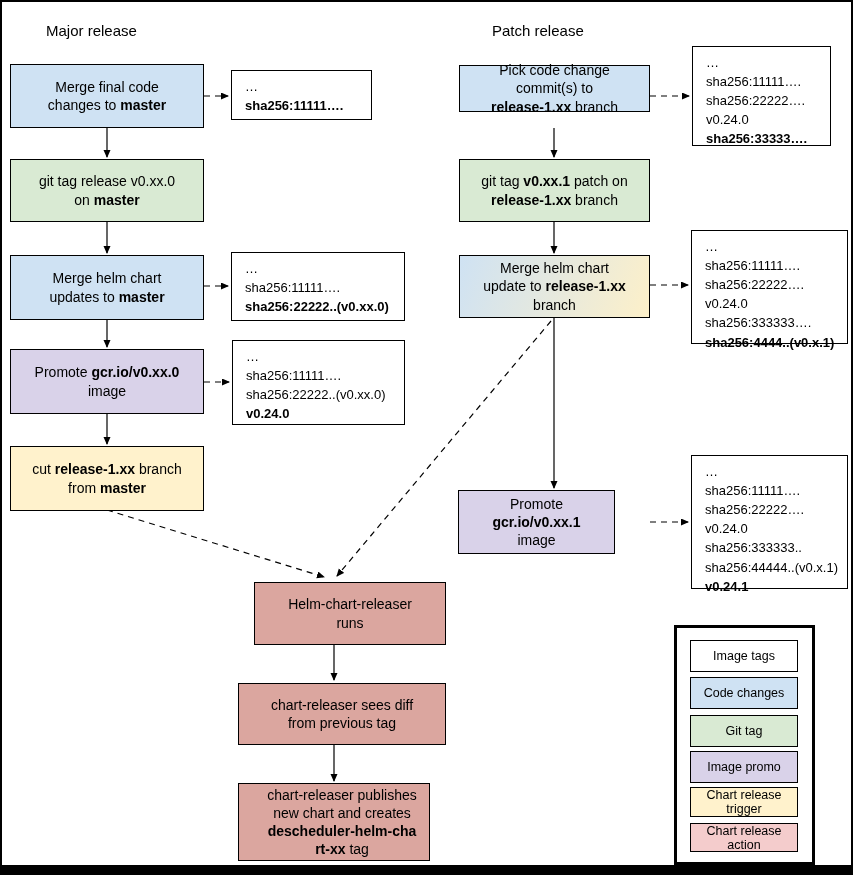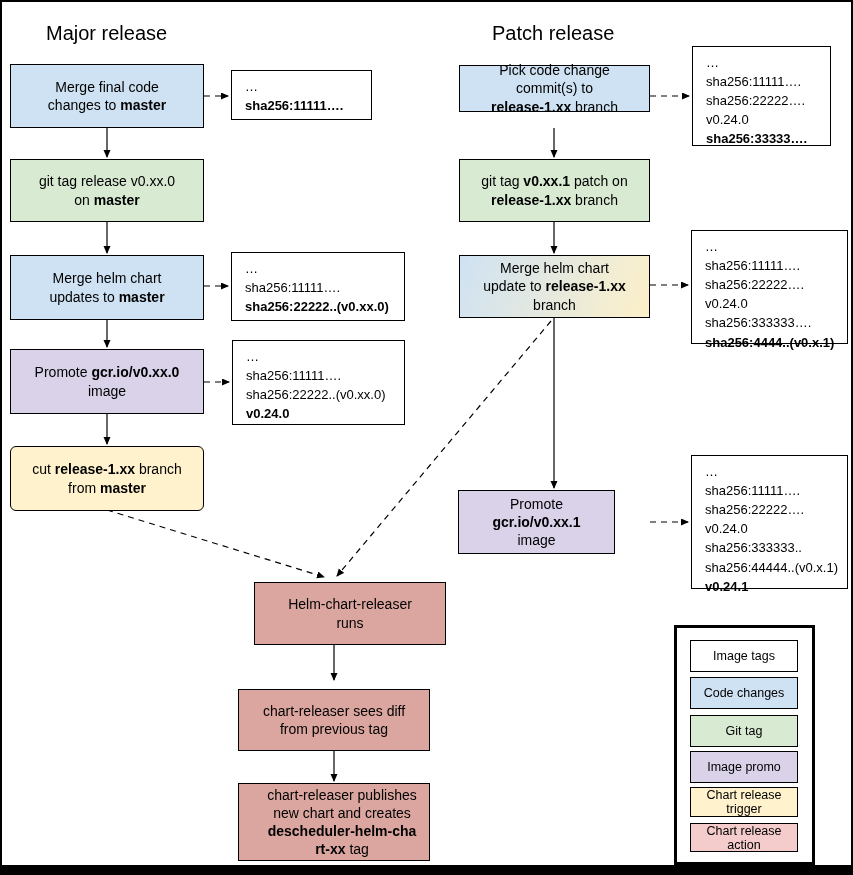--- a/index.html
+++ b/index.html
@@ -2,21 +2,21 @@
 <html style="--code_changes: #cfe2f3; --git_tag: #d9ead3; --image_promo: #d9d2e9; --chart_trigger: #fff2cc; --chart_action: #dba69f; --chart_action_legend: #f4cccc; --image_tags: #ffffff; --gradient_from: #cfe2f3; --gradient_to: #fdf0c9;"><head>
 <meta charset="utf-8">
 <style>
   html,body{margin:0;padding:0;background:#fff;}
   body{font-family:"Liberation Sans", sans-serif; color:#000;}
   .page{
     position:relative; width:853px; height:875px; box-sizing:border-box;
     background:#fff; border:2px solid #000; overflow:hidden;
   }
   .bottom-bar{position:absolute; left:0; bottom:0; width:100%; height:8px; background:#000;}
-  .title{position:absolute; font-size:20px; white-space:nowrap;}
+  .title{position:absolute; font-size:15px; white-space:nowrap;}
   #title-major{left:44px; top:20px;}
   #title-patch{left:490px; top:20px;}
 
   .node{
     position:absolute; box-sizing:border-box; border:1px solid #000;
     display:flex; align-items:center; justify-content:center;
     text-align:center; font-size:14px; line-height:1.3; padding:3px 6px;
   }
   .node b{font-weight:bold;}
   .fill-code{background:var(--code_changes);}
@@ -26,29 +26,29 @@
   .fill-action{background:var(--chart_action);}
   .fill-action-legend{background:var(--chart_action_legend);}
   .fill-tags{background:var(--image_tags);}
   .fill-gradient{background:linear-gradient(110deg, var(--gradient_from), var(--gradient_to));}
 
   
   #n-merge-final{left:8px; top:62px; width:194px; height:64px;}
   #n-git-tag-major{left:8px; top:157px; width:194px; height:63px;}
   #n-merge-helm-master{left:8px; top:253px; width:194px; height:65px;}
   #n-promote-major{left:8px; top:347px; width:194px; height:65px;}
-  #n-cut-branch{left:8px; top:444px; width:194px; height:65px;border-radius:6px;}
+  #n-cut-branch{left:8px; top:444px; width:194px; height:65px;}
   
   #n-pick-commits{left:457px; top:63px; width:191px; height:47px;}
   #n-git-tag-patch{left:457px; top:157px; width:191px; height:63px;}
   #n-merge-helm-release{left:457px; top:253px; width:191px; height:63px;}
   #n-promote-patch{left:456px; top:488px; width:157px; height:64px;}
   
   #n-releaser-runs{left:252px; top:580px; width:192px; height:63px;}
-  #n-releaser-diff{left:236px; top:681px; width:192px; height:62px;margin-top:6px;}
+  #n-releaser-diff{left:236px; top:681px; width:208px; height:62px;}
   #n-releaser-publish{left:236px; top:781px; width:192px; height:78px;padding-left:22px;}
 
   .annotation{
     position:absolute; box-sizing:border-box; border:1px solid #000; background:#fff;
     font-size:13px; line-height:1.47; padding:6px 6px 4px 13px; text-align:left;
   }
   .annotation .line{white-space:nowrap;}
   .annotation .line.b{font-weight:bold;}
   #a-l1{left:229px; top:68px; width:141px; height:50px;}
   #a-l2{left:229px; top:250px; width:174px; height:69px;}

